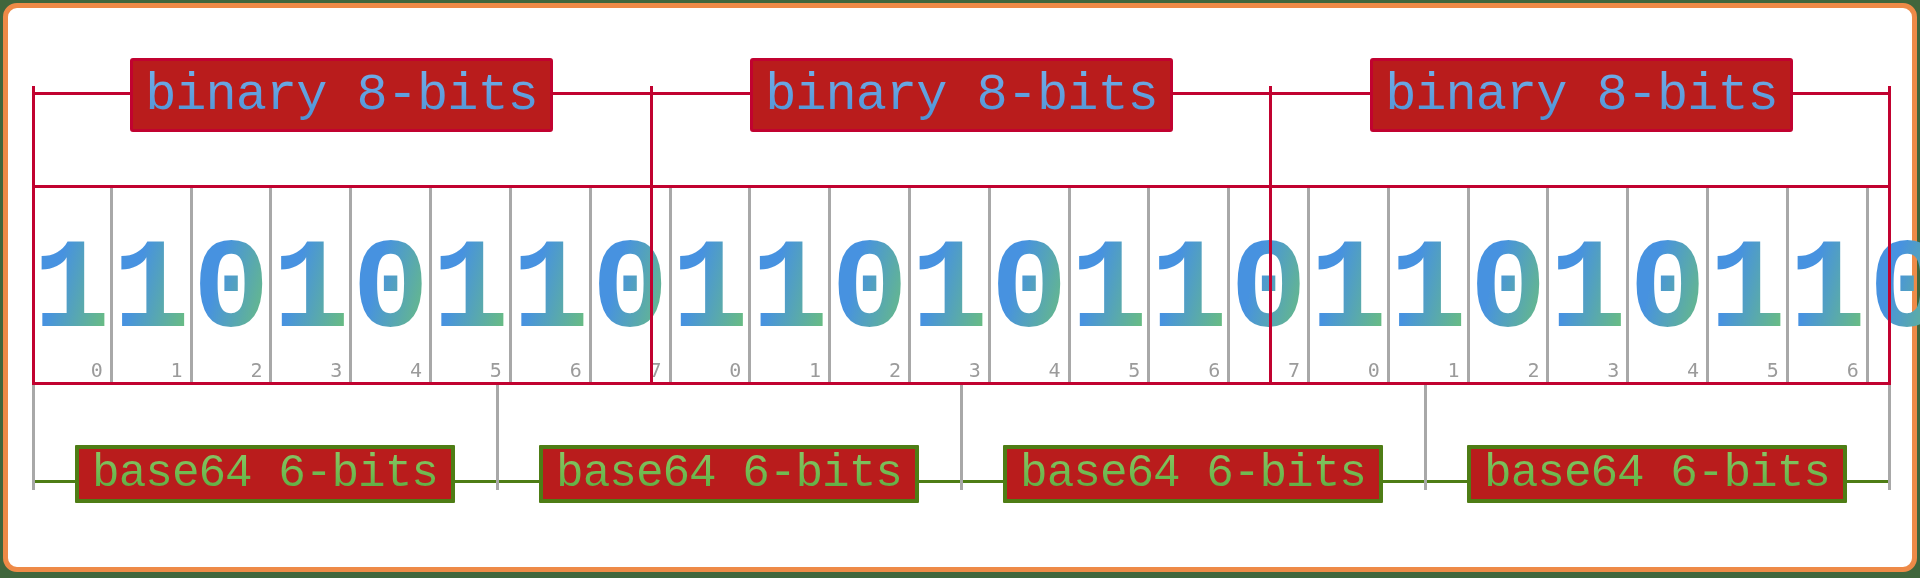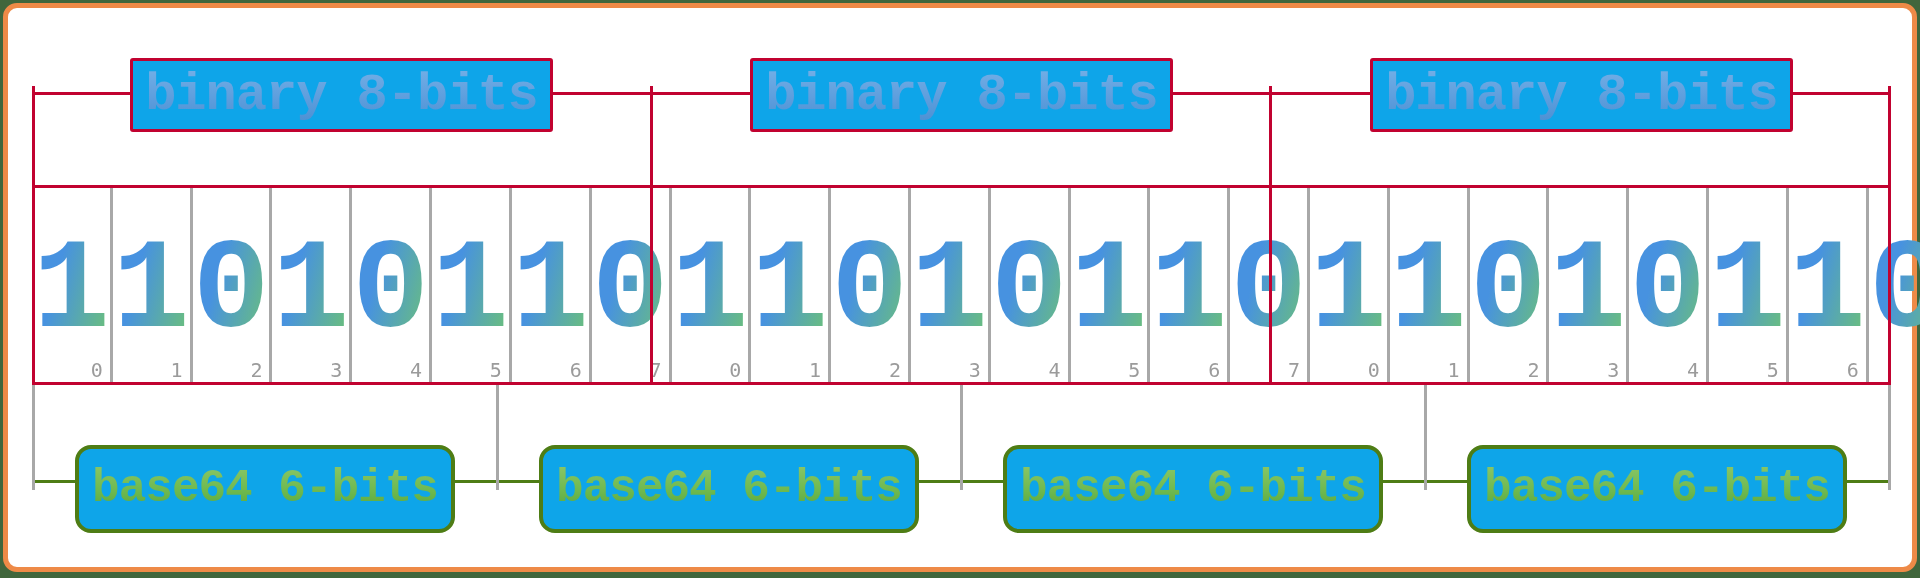--- a/index.html
+++ b/index.html
@@ -13,36 +13,36 @@
     position:absolute;left:3px;top:3px;right:3px;bottom:6px;
     background:#ffffff;
     border:5px solid var(--orange,#ee8a47);
     border-radius:14px;
     box-sizing:border-box;
   }
   .line{position:absolute;}
   .red-h{height:3px;background:var(--red,#c10230);}
   .green-h{height:3px;background:var(--green-line,#4e7d15);}
   .label-box{
-    position:absolute;box-sizing:border-box;background:#0ea5e9;
+    position:absolute;box-sizing:border-box;background:#b91c1c;
     display:flex;align-items:center;justify-content:center;
-    font-weight:bold;letter-spacing:-1px;white-space:nowrap;text-align:center;
+    font-weight:normal;letter-spacing:-1px;white-space:nowrap;text-align:center;
   }
   .binary-box{
     top:58px;height:74px;width:423px;
     border:3px solid var(--red,#c10230);border-radius:3px;
     font-size:52px;
   }
   .binary-box span{
     background:linear-gradient(180deg,#74b0e7 0%,var(--blue,#5d9edd) 55%,#4a8fd2 100%);
     -webkit-background-clip:text;background-clip:text;color:transparent;
   }
   .base64-box{
-    top:445px;height:88px;width:380px;
-    border:4px solid var(--green-line,#4e7d15);border-radius:16px;
+    top:445px;height:58px;width:380px;
+    border:4px solid var(--green-line,#4e7d15);border-radius:1px;
     font-size:46px;
   }
   .base64-box span{
     background:linear-gradient(180deg,#8cc768 0%,#6db84e 55%,#55a238 100%);
     -webkit-background-clip:text;background-clip:text;color:transparent;
   }
   
   .grid-anchor{
     position:absolute;left:33px;top:0;width:1856px;height:578px;
     pointer-events:none;

